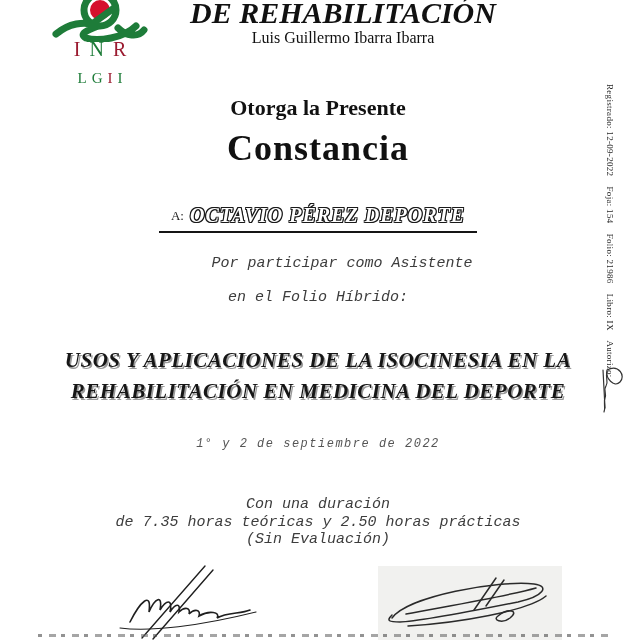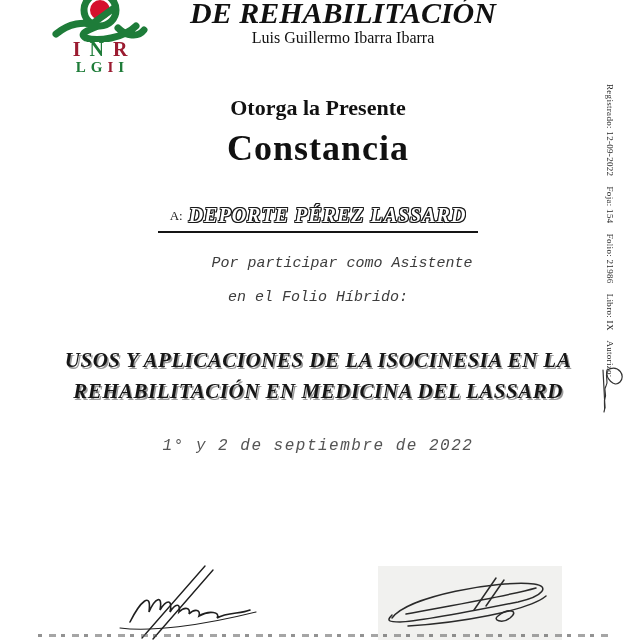--- a/index.html
+++ b/index.html
@@ -3,42 +3,42 @@
 <meta charset="utf-8">
 <style>
   html,body{margin:0;padding:0;background:#fff;}
   .page{position:relative;width:640px;height:640px;background:#ffffff;overflow:hidden;
         font-family:"Liberation Serif", serif;color:#111;}
   .abs{position:absolute;}
   .center{left:0;width:636px;text-align:center;}
 
   
   .logo{left:40px;top:-16px;width:120px;text-align:center;line-height:1;}
-  .logo .inr{margin-top:-6px;font-weight:bold;font-size:20px;letter-spacing:9px;
+  .logo .inr{margin-top:-6px;font-weight:normal;font-size:20px;letter-spacing:9px;
              font-family:"Liberation Serif",serif;text-indent:9px;}
-  .logo .lgii{margin-top:1px;font-weight:bold;font-size:15px;letter-spacing:5px;text-indent:5px;}
+  .logo .lgii{margin-top:12px;font-weight:normal;font-size:15px;letter-spacing:5px;text-indent:5px;}
   .header-text{left:46px;top:-3px;width:594px;text-align:center;}
   .inst-title{font-size:30px;font-weight:bold;font-style:italic;line-height:32px;}
   .inst-sub{font-size:16px;font-weight:normal;line-height:18px;}
 
   
   .otorga{top:95px;font-size:22px;font-weight:bold;}
   .constancia{top:127px;font-size:36px;font-weight:bold;letter-spacing:1px;}
   .name-row{top:204px;}
   .underlined{display:inline-block;border-bottom:2px solid #151515;padding:0 12px 4px;}
   .recipient-prefix{font-size:13px;color:#222;vertical-align:2px;margin-right:6px;}
   .recipient-name{font-size:20px;font-weight:bold;font-style:italic;letter-spacing:1px;color:#fff;
      text-shadow:-1px 0 #1a1a1a,0 -1px #1a1a1a,1px 0 #1a1a1a,0 1px #1a1a1a,
                  -1px -1px #1a1a1a,1px -1px #1a1a1a,-1px 1px #1a1a1a,1px 1px #1a1a1a;}
   .mono{font-family:"Liberation Mono", monospace;font-style:italic;color:#3d3d3d;}
   .participa{top:255px;font-size:15px;padding-left:24px;}
   .modo{top:289px;font-size:15px;}
   .course{top:345px;font-size:21px;font-weight:bold;font-style:italic;line-height:31px;
           color:#161616;text-shadow:1.5px 1.5px 0 #9a9a9a;letter-spacing:0.5px;text-align:center;}
-  .date{top:437px;font-size:16px;letter-spacing:1.5px;color:#555;}
+  .date{top:437px;font-size:12px;letter-spacing:1.5px;color:#555;}
   .duration{top:496px;font-size:15px;line-height:17.5px;}
 
   
   .sig-left{left:108px;top:560px;width:164px;height:80px;}
   .sig-box{left:378px;top:566px;width:184px;height:74px;background:#f1f1ef;}
   .sig-box svg{position:absolute;left:0;top:0;}
   .bottom-strip{left:38px;top:634px;width:572px;height:3px;opacity:.6;
      background:repeating-linear-gradient(90deg,#4a4a4a 0 4px,transparent 4px 11px,
                 #6a6a6a 11px 18px,transparent 18px 23px);}
 
@@ -66,35 +66,40 @@
     <div class="inst-title">DE REHABILITACIÓN</div>
     <div class="inst-sub">Luis Guillermo Ibarra Ibarra</div>
   </div>
 
   <div class="abs center otorga">Otorga la Presente</div>
 
   <div class="abs center constancia">Constancia</div>
 
   <div class="abs center name-row">
     <span class="underlined">
-      <span class="recipient-prefix">A:</span><span class="recipient-name">DEPORTE PÉREZ LASSARD</span>
+      <span class="recipient-prefix">A:</span><span class="recipient-name">OCTAVIO PÉREZ DEPORTE</span>
     </span>
   </div>
 
   <div class="abs center mono participa">Por participar como Asistente</div>
 
   <div class="abs center mono modo">en el Folio Híbrido:</div>
 
   <div class="abs center course">
     <div>USOS Y APLICACIONES DE LA ISOCINESIA EN LA</div>
-    <div>REHABILITACIÓN EN MEDICINA DEL LASSARD</div>
+    <div>REHABILITACIÓN EN MEDICINA DEL DEPORTE</div>
   </div>
 
   <div class="abs center mono date">1° y 2 de septiembre de 2022</div>
 
+  <div class="abs center mono duration">
+    <div>Con una duración</div>
+    <div>de 7.35 horas teóricas y 2.50 horas prácticas</div>
+    <div>(Sin Evaluación)</div>
+  </div>
 
   <div class="abs sig-left">
     <svg width="164" height="80" viewBox="0 0 164 80">
       <g fill="none" stroke="#1f1f1f" stroke-linecap="round">
         <path stroke-width="1.6" d="M22,62 C32,42 44,30 41,52 C47,38 55,34 52,50 C58,40 65,38 62,52 C67,44 73,42 71,52 C77,46 83,48 81,54 C87,48 93,50 91,56 C101,50 113,52 109,58 C119,52 133,54 142,50"></path>
         <path stroke-width="1.4" d="M34,78 L97,6"></path>
         <path stroke-width="1.4" d="M45,79 L105,10"></path>
         <path stroke-width="1.2" d="M12,68 C42,72 92,66 148,52"></path>
       </g>
     </svg>

